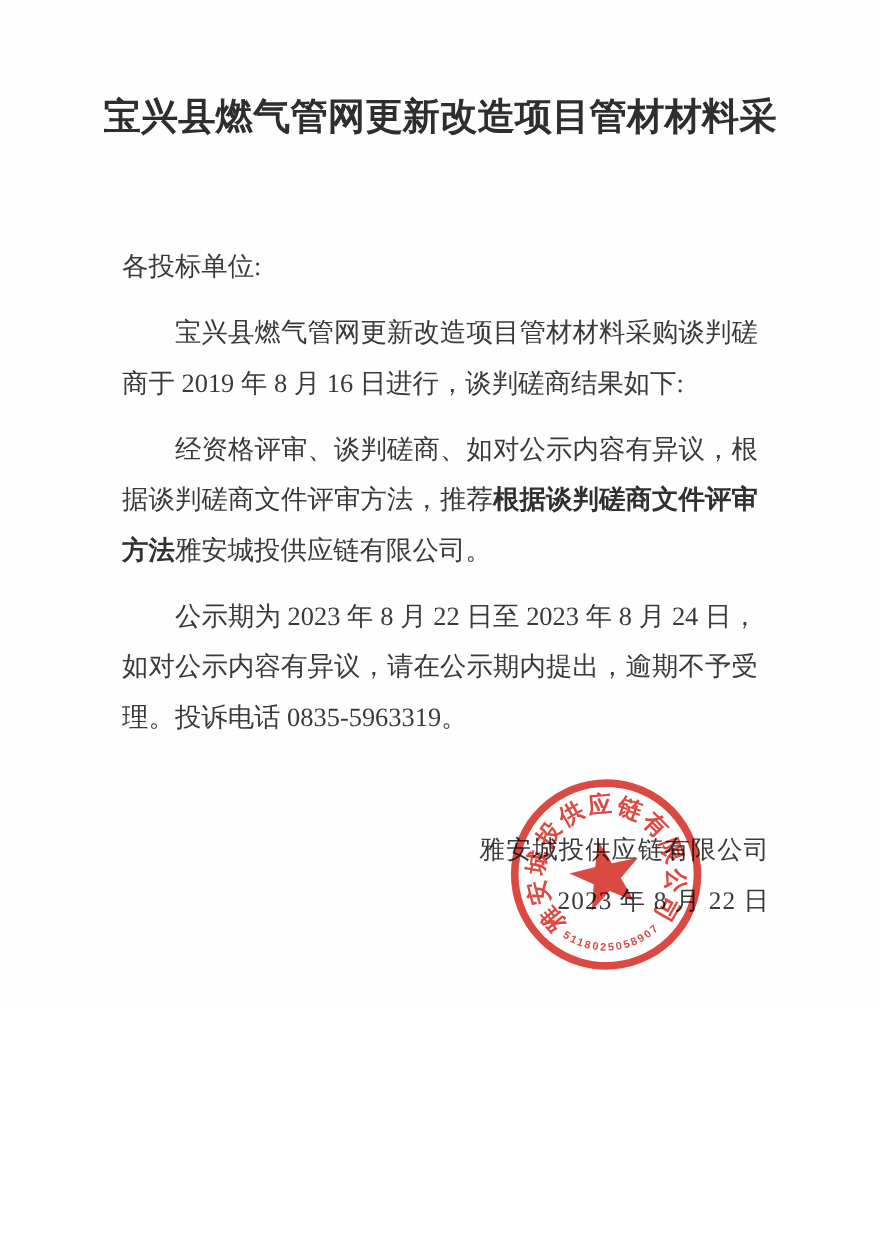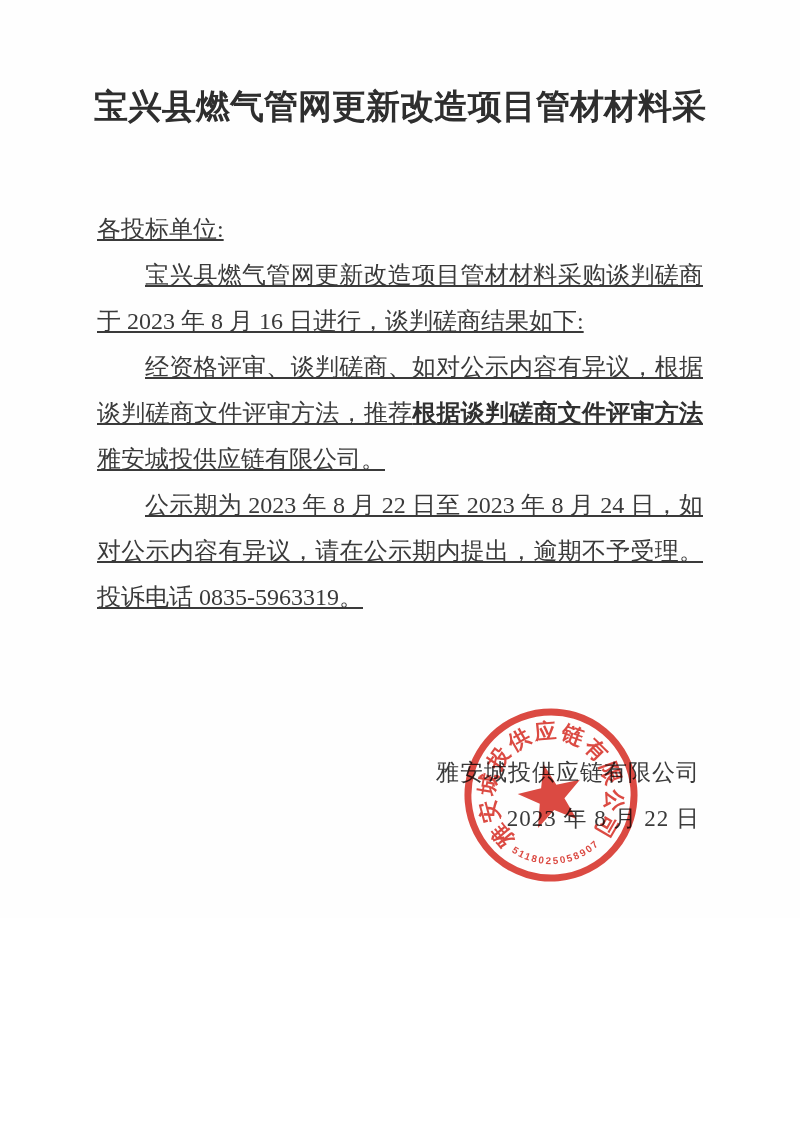--- a/index.html
+++ b/index.html
@@ -37,22 +37,21 @@
     left: 97px;
     width: 606px;
     font-size: 24px;
     line-height: 46px;
     color: #3a3a3a;
     text-align: justify;
     text-align-last: left;
     word-break: break-all;
   }
   .doc-body p {
-    margin: 0;
-    text-decoration: underline;
+    margin: 14px;
   }
   .doc-body p.indent {
     text-indent: 2em;
   }
   .doc-body b {
     font-weight: 700;
     color: #303030;
   }
   .signature {
     position: absolute;
@@ -114,21 +113,21 @@
 <body>
 
 <div class="page">
 
   <h1 class="title">
     <span class="title-line">宝兴县燃气管网更新改造项目管材材料采</span>
   </h1>
 
   <div class="doc-body">
     <p>各投标单位:</p>
-    <p class="indent">宝兴县燃气管网更新改造项目管材材料采购谈判磋商于 2023 年 8 月 16 日进行，谈判磋商结果如下:</p>
+    <p class="indent">宝兴县燃气管网更新改造项目管材材料采购谈判磋商于 2019 年 8 月 16 日进行，谈判磋商结果如下:</p>
     <p class="indent"><span>经资格评审、谈判磋商、如对公示内容有异议，根据谈判磋商文件评审方法，推荐</span><b>根据谈判磋商文件评审方法</b><span>雅安城投供应链有限公司。</span></p>
     <p class="indent">公示期为 2023 年 8 月 22 日至 2023 年 8 月 24 日，如对公示内容有异议，请在公示期内提出，逾期不予受理。投诉电话 0835-5963319。</p>
   </div>
 
   <div class="signature">
     <div class="sig-company">雅安城投供应链有限公司</div>
     <div class="sig-date">2023 年 8 月 22 日</div>
   </div>
 
   <div class="stamp">

